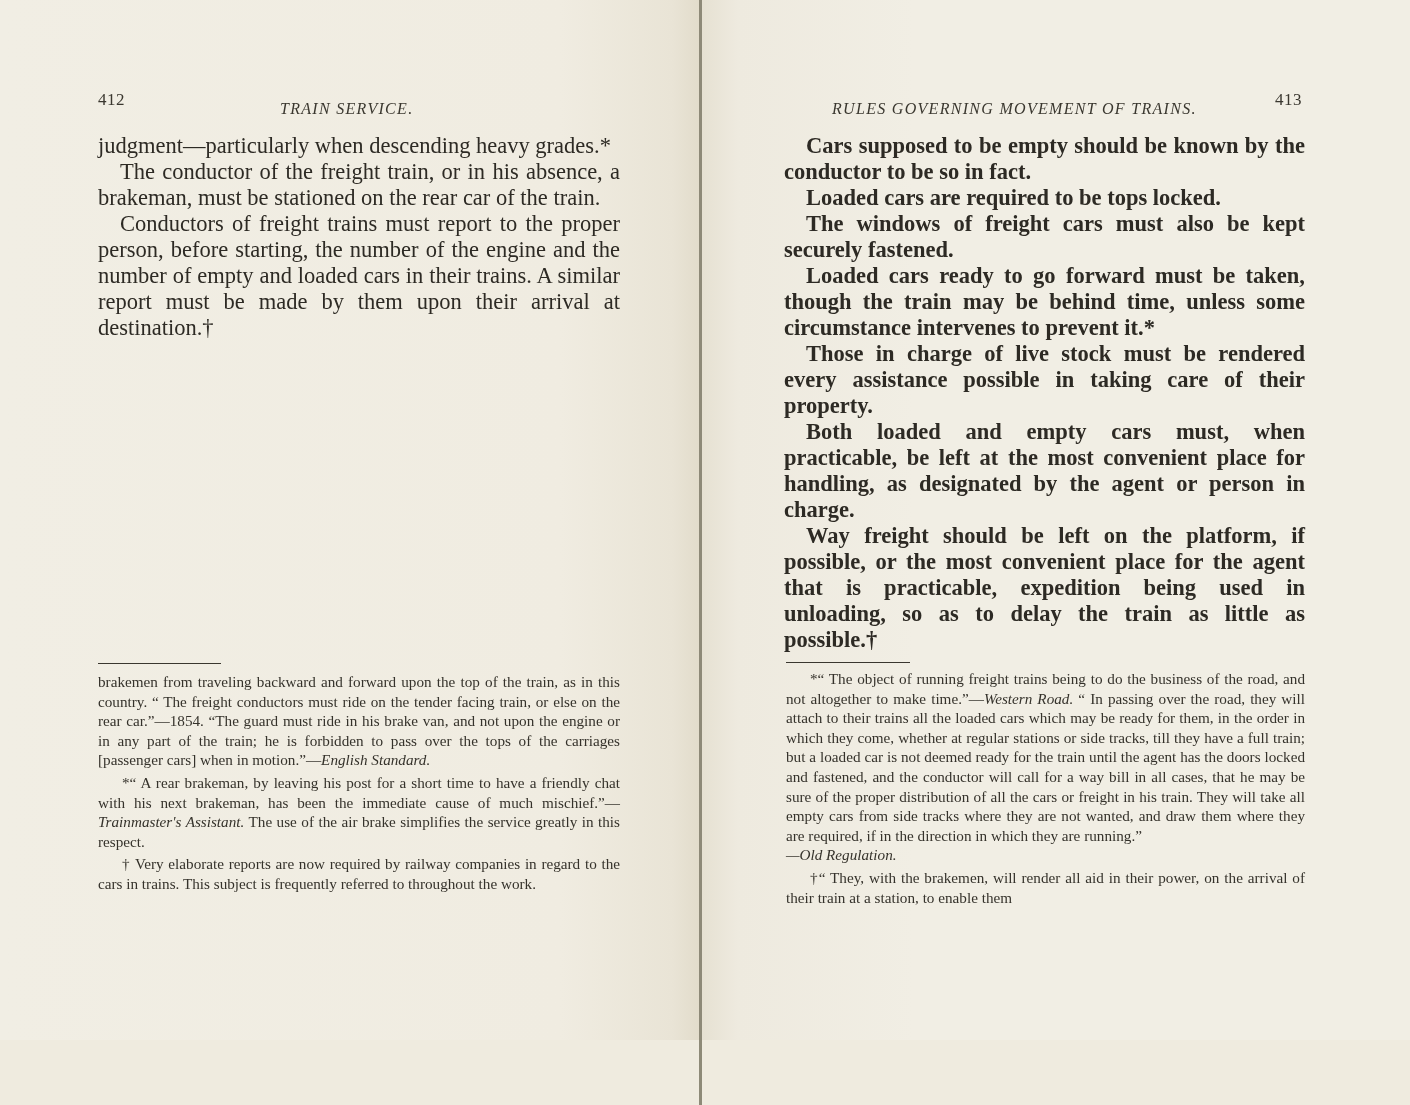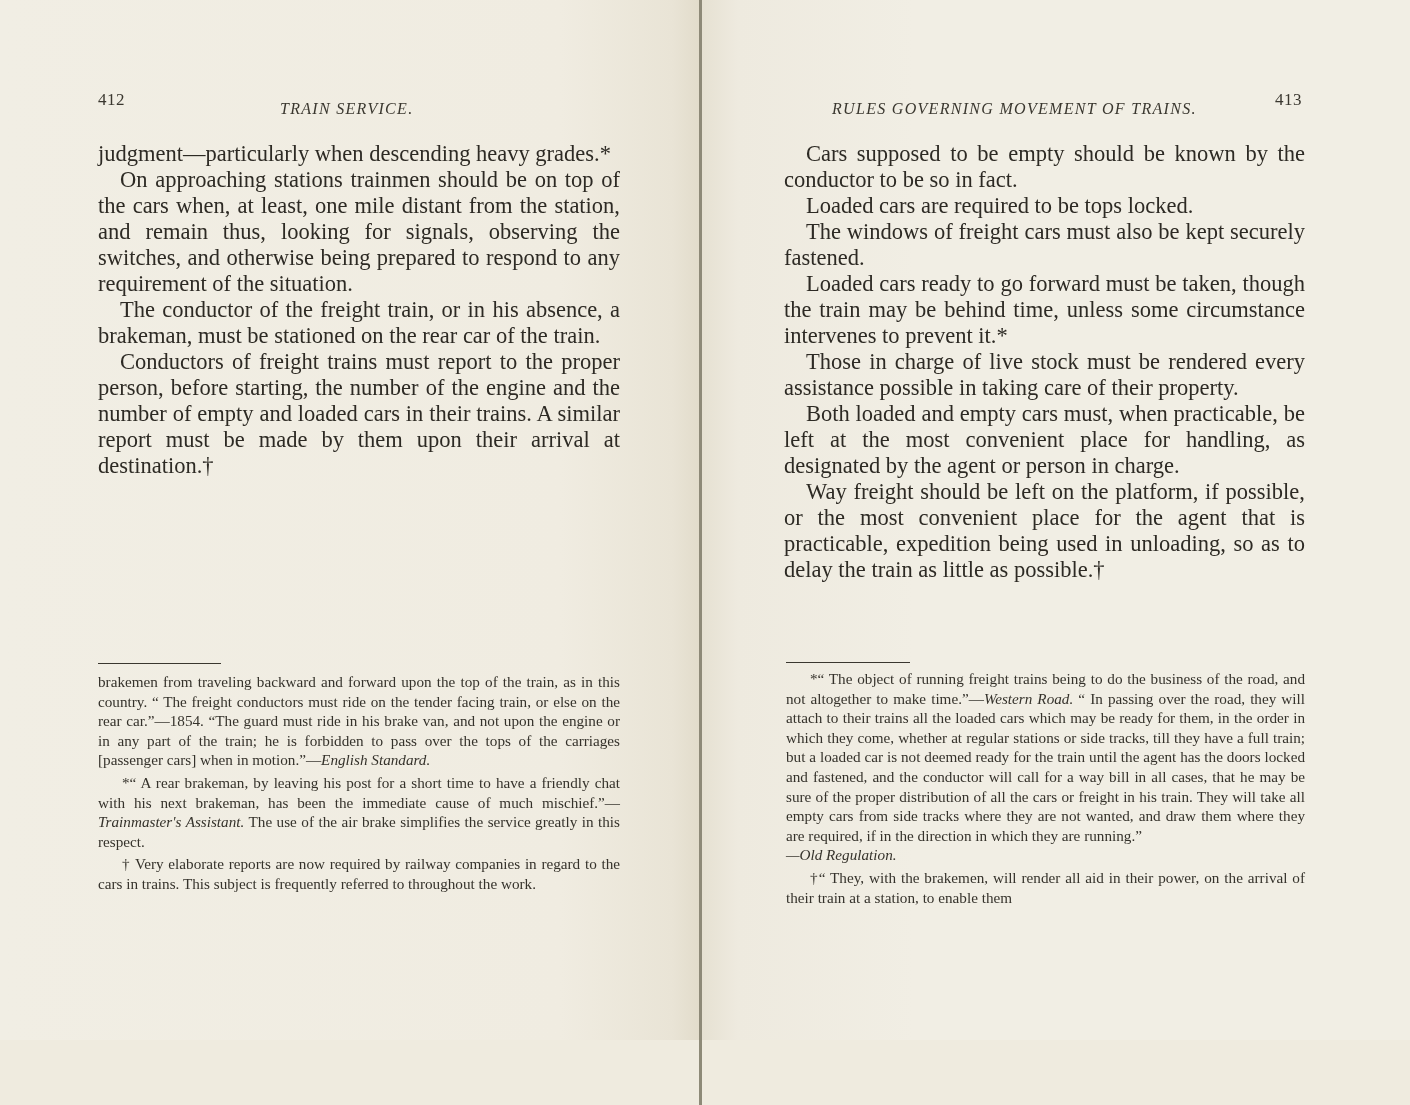--- a/index.html
+++ b/index.html
@@ -67,28 +67,28 @@
     font-style: italic;
     font-size: 16px;
     letter-spacing: 1.3px;
     margin-top: 9px;
   }
   .page-left .head-title { left: 182px; }
   .page-right .head-title { left: 0; }
 
   .body-text {
     position: absolute;
-    top: 141px;
+    top: 133px;
     font-size: 22.5px;
     line-height: 26px;
     text-align: justify;
     color: #2d2a24;
   }
   .page-left .body-text { left: 98px; width: 522px; }
-  .page-right .body-text { left: 82px; width: 521px; }
+  .page-right .body-text { left: 82px; width: 521px; font-weight: bold; }
   .body-text p {
     margin: 0;
     text-indent: 22px;
   }
   .body-text p.cont { text-indent: 0; }
 
   .rule {
     position: absolute;
     height: 1px;
     background: #3a372f;
@@ -116,21 +116,20 @@
 <div class="spread">
 
   <div class="page page-left">
     <div class="running-head">
       <span class="folio">412</span>
       <span class="head-title">TRAIN SERVICE.</span>
     </div>
 
     <div class="body-text">
       <p class="cont">judgment—particularly when descending heavy grades.*</p>
-      <p>On approaching stations trainmen should be on top of the cars when, at least, one mile distant from the station, and remain thus, looking for signals, observing the switches, and otherwise being prepared to respond to any requirement of the situation.</p>
       <p>The conductor of the freight train, or in his absence, a brakeman, must be stationed on the rear car of the train.</p>
       <p>Conductors of freight trains must report to the proper person, before starting, the number of the engine and the number of empty and loaded cars in their trains.  A similar report must be made by them upon their arrival at destination.†</p>
     </div>
 
     <div class="rule"></div>
 
     <div class="footnotes">
       <p class="cont"><span>brakemen from traveling backward and forward upon the top of the train, as in this country.  “ The freight conductors must ride on the tender facing train, or else on the rear car.”—1854. “The guard must ride in his brake van, and not upon the engine or in any part of the train; he is forbidden to pass over the tops of the carriages [passenger cars] when in motion.”—</span><span class="src">English Standard.</span></p>
       <p><span>*“ A rear brakeman, by leaving his post for a short time to have a friendly chat with his next brakeman, has been the immediate cause of much mischief.”—</span><span class="src">Trainmaster's Assistant.</span><span> The use of the air brake simplifies the service greatly in this respect.</span></p>
       <p>† Very elaborate reports are now required by railway companies in regard to the cars in trains.  This subject is frequently referred to throughout the work.</p>

